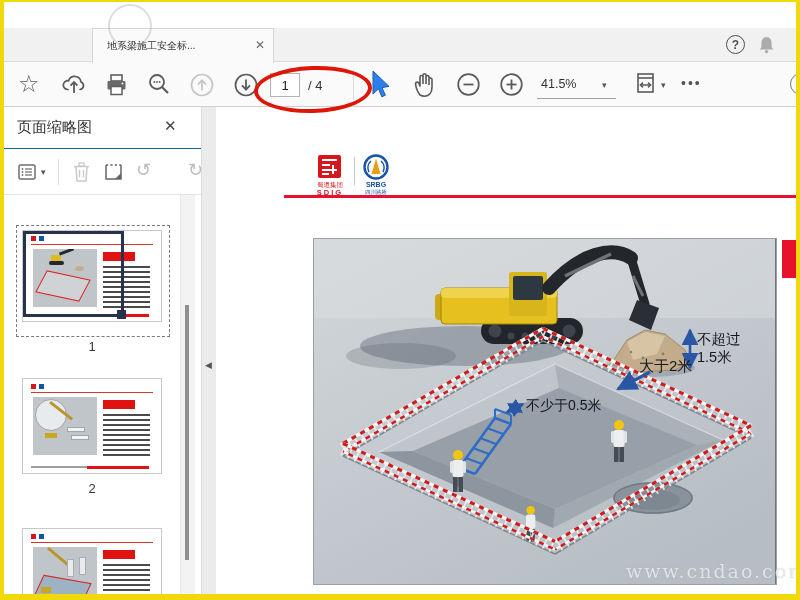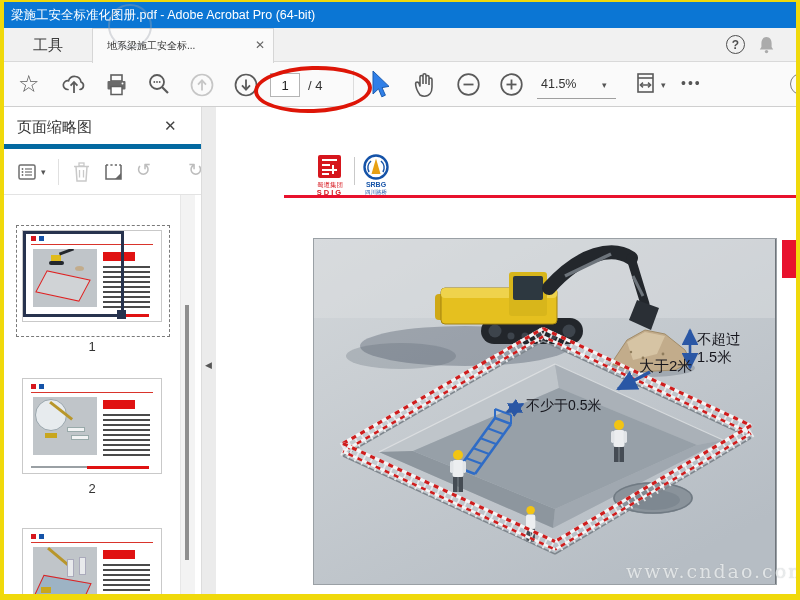--- a/index.html
+++ b/index.html
@@ -31,21 +31,21 @@
   .redellipse{left:250px;top:64px;width:110px;height:39px;border:4px solid #de1507;border-radius:50%;
     transform:rotate(-2deg);z-index:20;pointer-events:none;}
   .vsep{width:1px;background:#dcdcdc;}
   .zoomtxt{left:537px;top:75px;font-size:12.5px;color:#333;}
   .zoomline{left:533px;top:96px;width:79px;height:1px;background:#9f9f9f;}
   .caret{font-size:9px;color:#555;}
   .dots{left:677px;top:73px;font-size:14px;color:#555;letter-spacing:2px;}
   .partcircle{left:786px;top:71px;width:22px;height:22px;border:1.6px solid #7a7a7a;border-radius:50%;box-sizing:border-box;}
   
   .panel{left:0;top:105px;width:197px;bottom:0;background:#fff;overflow:hidden;}
-  .panel-head{position:absolute;left:0;top:0;width:197px;height:42px;border-bottom:5px solid #0369a1;box-sizing:border-box;}
+  .panel-head{position:absolute;left:0;top:0;width:197px;height:42px;border-bottom:1px solid #0369a1;box-sizing:border-box;}
   .panel-head .t{position:absolute;left:13px;top:11px;font-size:15px;color:#333;}
   .panel-head .x{position:absolute;left:160px;top:10px;font-size:15px;color:#444;}
   .ptool{position:absolute;left:0;top:42px;width:197px;height:46px;border-bottom:1px solid #e3e3e3;box-sizing:border-box;}
   .gicon{color:#bdbdbd;font-size:18px;}
   .thumbs{position:absolute;left:0;top:88px;width:197px;bottom:0;overflow:hidden;}
   .sbtrack{position:absolute;left:176px;top:0;width:14px;bottom:0;background:#f3f3f3;border-left:1px solid #e7e7e7;}
   .sbthumb{position:absolute;left:181px;top:110px;width:4px;height:255px;background:#8f8f8f;}
   .sel{position:absolute;border:1px dashed #7a7a7a;}
   .mpage{position:absolute;background:#fff;box-shadow:0 0 0 1px #c9c9c9;}
   .viewrect{position:absolute;border:3px solid #27334e;box-sizing:border-box;}
@@ -69,30 +69,26 @@
   .redline{position:absolute;left:68px;top:88px;right:0;height:3px;background:#e8112d;}
   .redcut{position:absolute;left:566px;top:133px;width:16px;height:38px;background:#e8112d;}
   .wm-page{position:absolute;left:410px;top:453px;font-size:19px;letter-spacing:2px;
     color:rgba(235,238,240,.85);font-family:"DejaVu Serif",serif;text-shadow:0 0 1px rgba(120,120,120,.35);}
 </style>
 </head>
 <body>
 
 <div class="screen">
 
-  <div class="abs titlebar">
-    <span>梁施工安全标准化图册.pdf - Adobe Acrobat Pro (64-bit)</span>
-  </div>
 
   <div class="abs wm-top">
     <span class="c"></span>
   </div>
 
   <div class="abs tabbar"></div>
-  <div class="abs tab-tools">工具</div>
   <div class="abs tab-doc">
     <span class="lbl">地系梁施工安全标...</span>
     <span class="x">✕</span>
   </div>
   <div class="abs helpbtn">?</div>
   <svg class="abs" style="left:753px;top:33px" width="19" height="20">
     <path d="M9.5,2 C6.2,2 4.4,4.8 4.4,8 L4.4,12 L2.8,14.6 L16.2,14.6 L14.6,12 L14.6,8 C14.6,4.8 12.8,2 9.5,2 Z" fill="#ababab"></path>
     <circle cx="9.5" cy="16.6" r="1.7" fill="#ababab"></circle>
   </svg>
 

